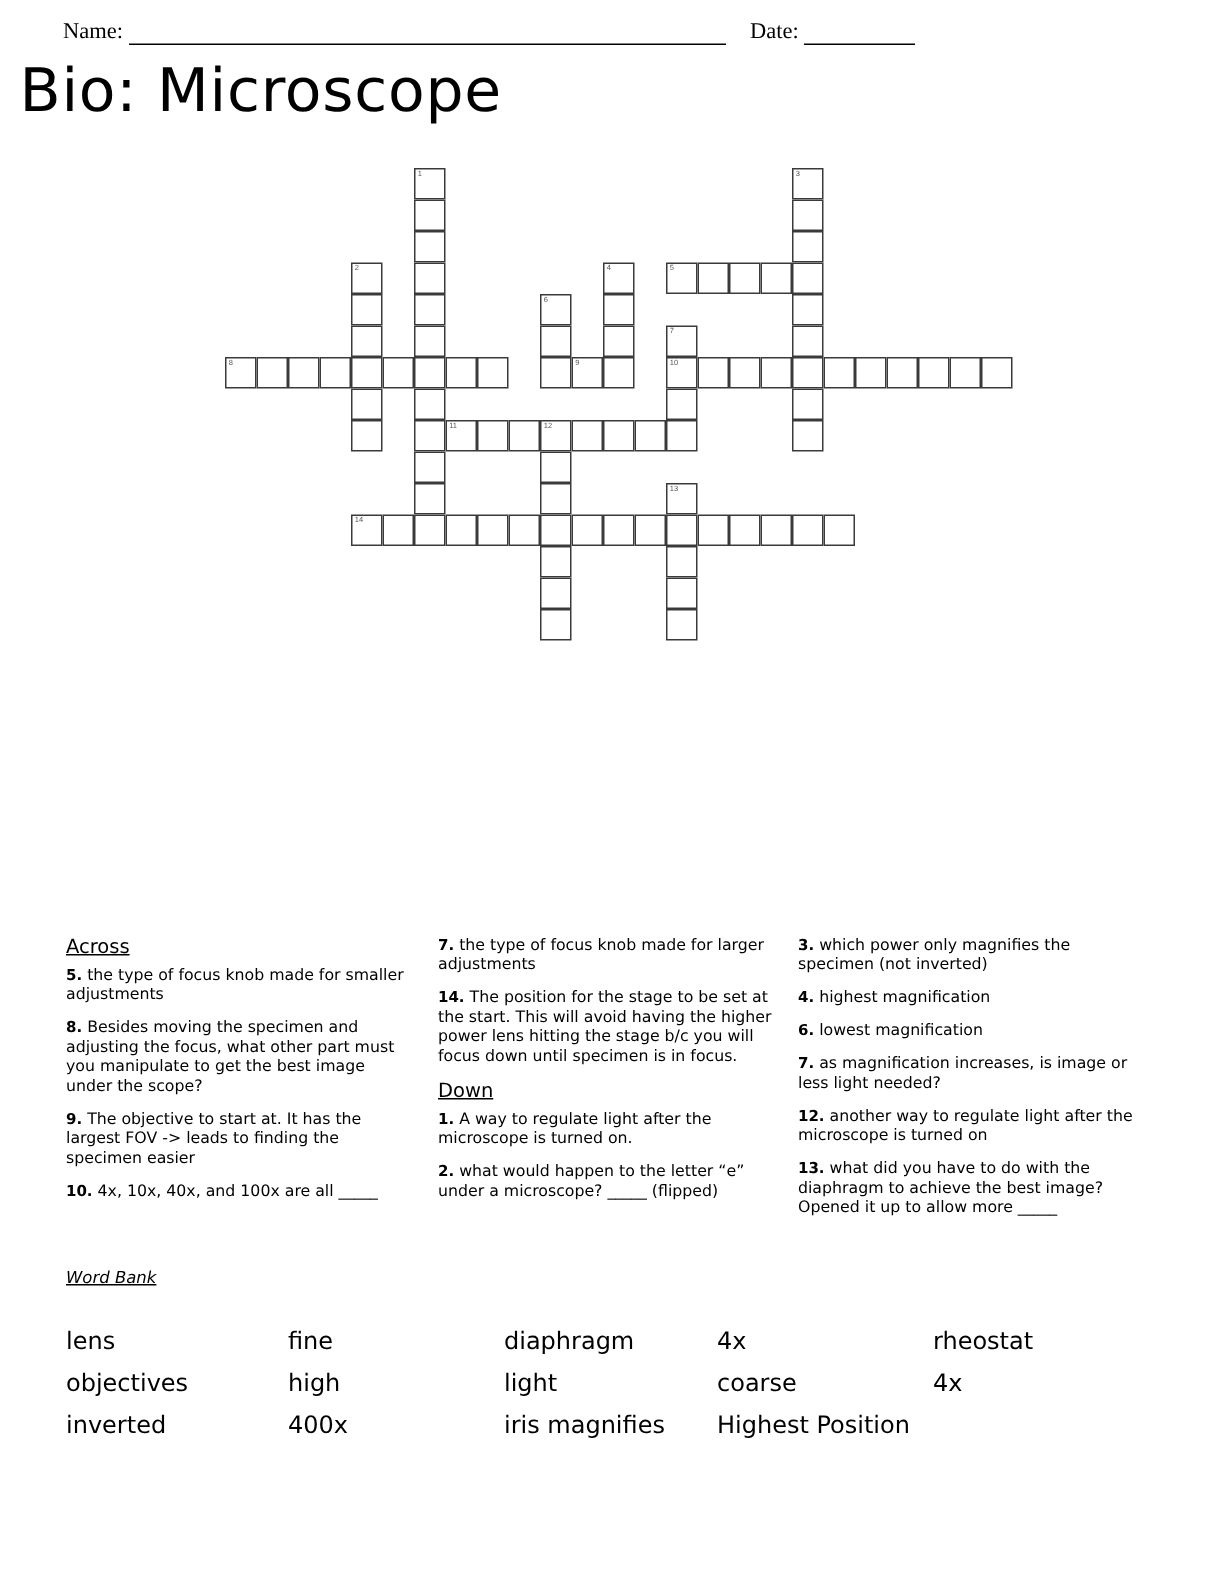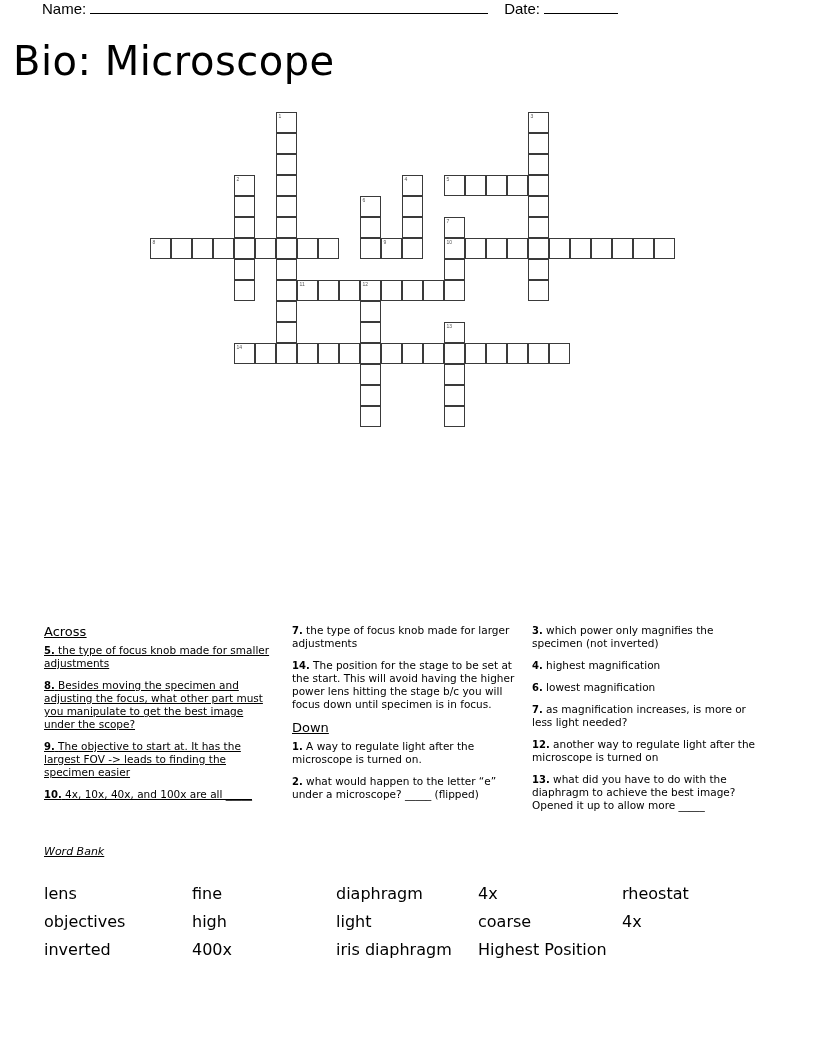--- a/index.html
+++ b/index.html
@@ -17,23 +17,23 @@
   }
 
   
   .name-date-row {
     position: absolute;
     top: 0px;
     left: 0px;
     width: 816px;
     height: 30px;
     display: flex;
-    align-items: flex-start;
+    align-items: flex-end;
     font-size: 15px;
-    font-family: Liberation Sans, sans-serif;
+    font-family: Liberation Serif, serif;
   }
   .nd-label { white-space: nowrap; }
   .nd-rule {
     display: inline-block;
     border-bottom: 1px solid #000;
     height: 13px;
   }
   .nd-rule.long { width: 398px; margin-left: 4px; }
   .nd-rule.short { width: 74px; margin-left: 4px; }
   .nd-gap { width: 16px; }
@@ -85,21 +85,21 @@
     left: 44px;
     top: 624px;
     width: 736px;
     height: 200px;
   }
   .clue-col {
     position: absolute;
     top: 0;
     width: 230px;
   }
-  .clue-col.c1 { left: 0px; text-decoration: underline; }
+  .clue-col.c1 { left: 0px; }
   .clue-col.c2 { left: 248px; }
   .clue-col.c3 { left: 488px; }
 
   .clue-heading {
     font-family: "DejaVu Sans", sans-serif;
     font-size: 13px;
     font-weight: 400;
     text-decoration: underline;
     margin-bottom: 5px;
     display: block;
@@ -299,21 +299,21 @@
     <span class="clue-item"><span class="cnum">14.</span> <span>The position for the stage to be set at the start. This will avoid having the higher power lens hitting the stage b/c you will focus down until specimen is in focus.</span></span>
     <span class="clue-heading">Down</span>
     <span class="clue-item"><span class="cnum">1.</span> <span>A way to regulate light after the microscope is turned on.</span></span>
     <span class="clue-item"><span class="cnum">2.</span> <span>what would happen to the letter “e” under a microscope? _____ (flipped)</span></span>
   </div>
 
   <div class="clue-col c3">
     <span class="clue-item"><span class="cnum">3.</span> <span>which power only magnifies the specimen (not inverted)</span></span>
     <span class="clue-item"><span class="cnum">4.</span> <span>highest magnification</span></span>
     <span class="clue-item"><span class="cnum">6.</span> <span>lowest magnification</span></span>
-    <span class="clue-item"><span class="cnum">7.</span> <span>as magnification increases, is more or less light needed?</span></span>
+    <span class="clue-item"><span class="cnum">7.</span> <span>as magnification increases, is image or less light needed?</span></span>
     <span class="clue-item"><span class="cnum">12.</span> <span>another way to regulate light after the microscope is turned on</span></span>
     <span class="clue-item"><span class="cnum">13.</span> <span>what did you have to do with the diaphragm to achieve the best image? Opened it up to allow more _____</span></span>
   </div>
 </div>
 
 <div id="word-bank">
   <span class="wb-heading">Word Bank</span>
   <div class="wb-grid">
     <div class="wb-row">
       <span class="wb-cell wb-c0">lens</span>
@@ -325,18 +325,18 @@
     <div class="wb-row">
       <span class="wb-cell wb-c0">objectives</span>
       <span class="wb-cell wb-c1">high</span>
       <span class="wb-cell wb-c2">light</span>
       <span class="wb-cell wb-c3">coarse</span>
       <span class="wb-cell wb-c4">4x</span>
     </div>
     <div class="wb-row">
       <span class="wb-cell wb-c0">inverted</span>
       <span class="wb-cell wb-c1">400x</span>
-      <span class="wb-cell wb-c2">iris diaphragm</span>
+      <span class="wb-cell wb-c2">iris magnifies</span>
       <span class="wb-cell wb-c3">Highest Position</span>
       <span class="wb-cell wb-c4"></span>
     </div>
   </div>
 </div>
 
 </body></html>

